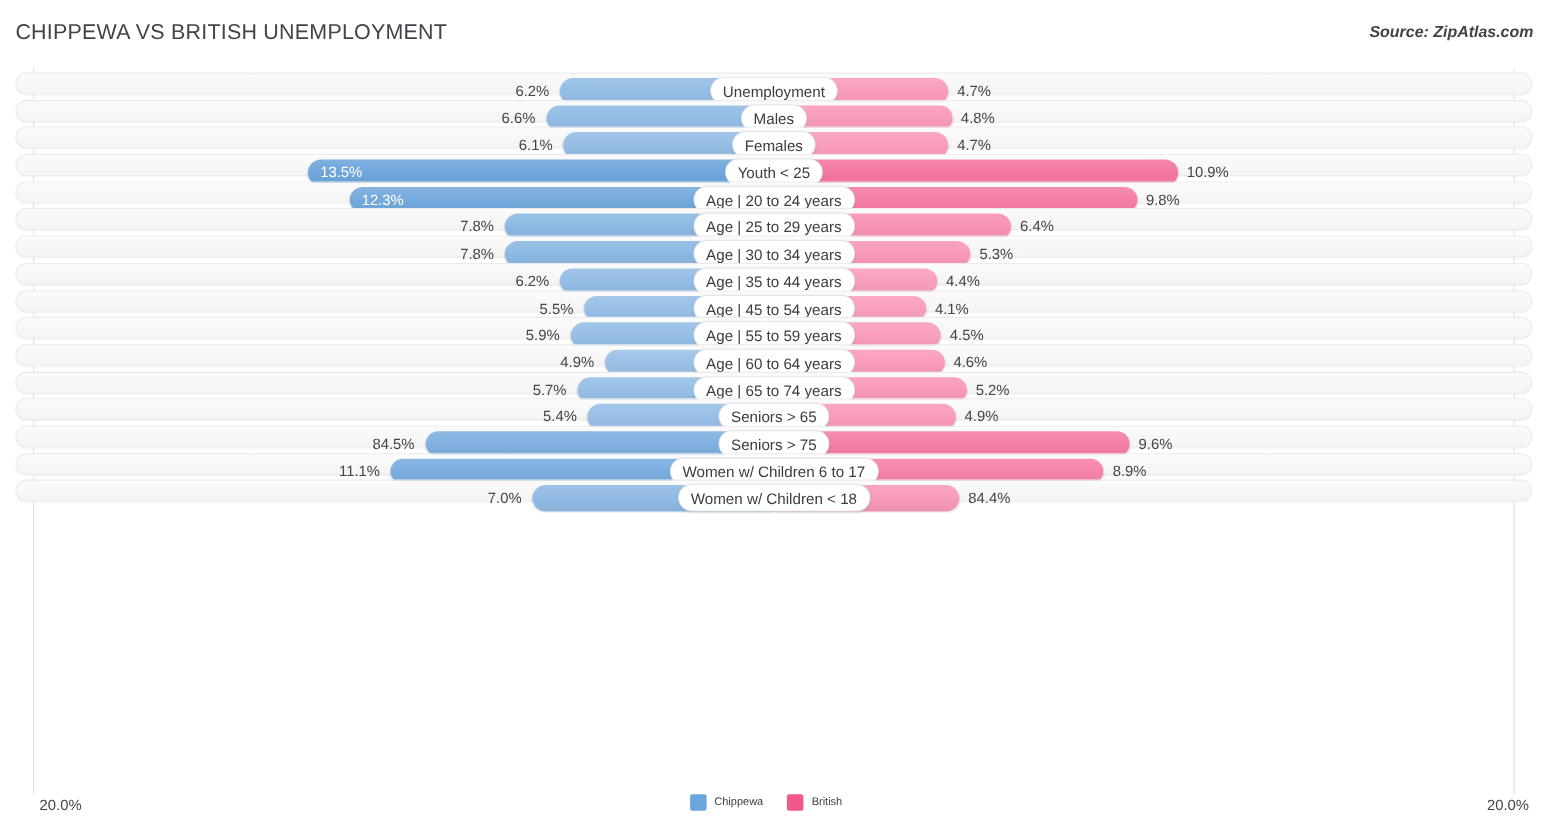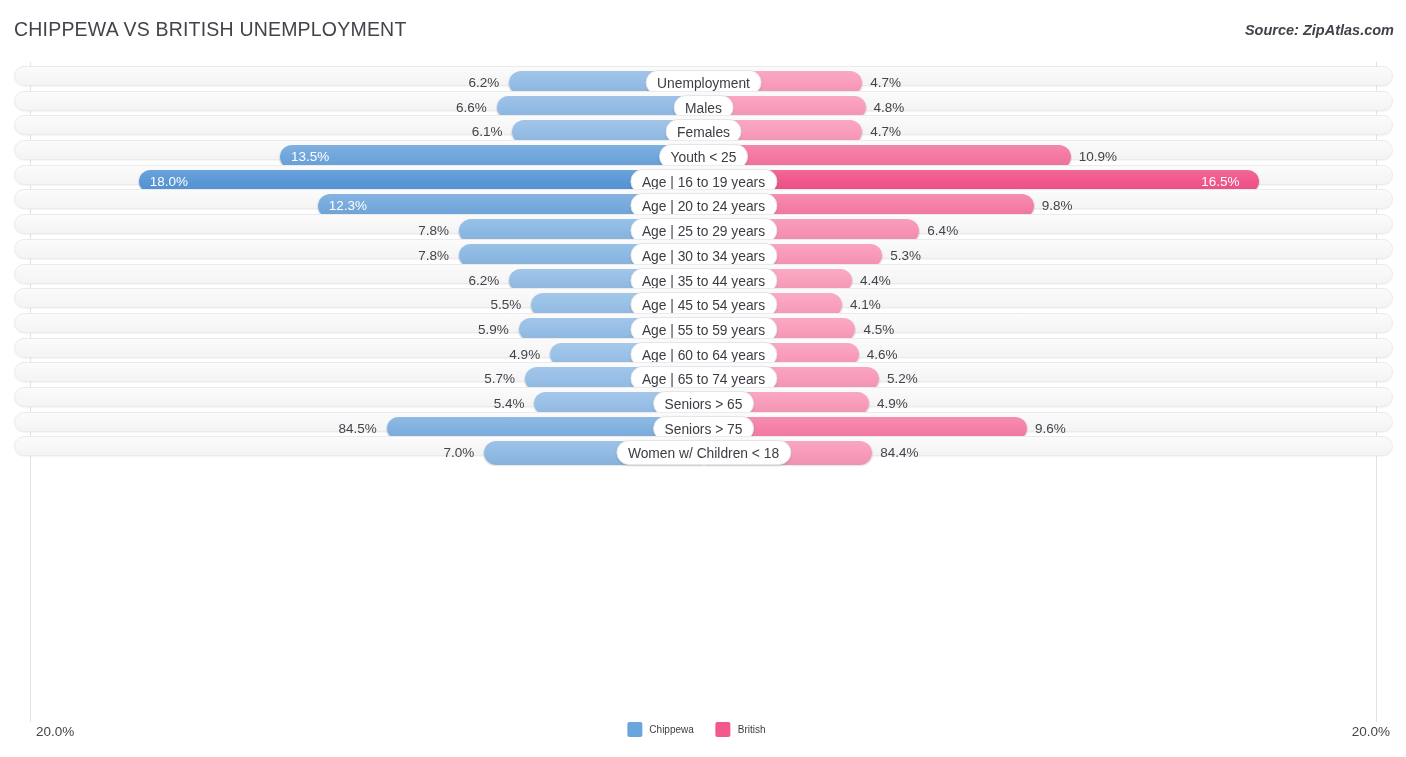--- a/index.html
+++ b/index.html
@@ -150,31 +150,20 @@
               <div class="bar right" style="left: 689px; width: 366.785px; background: linear-gradient(rgb(245, 134, 172), rgb(244, 118, 161) 55%, rgb(232, 112, 153));"></div>
               <div class="val inside" style="left: 276.1px;">13.5%</div>
               <div class="val" style="left: 1063.79px;">10.9%</div>
               <div class="catlabel">Youth &lt; 25</div>
             </div>
           </div>
         </div>
         <div class="row">
           <div class="track">
             <div class="barwrap">
-              <div class="bar left" style="left: 123.8px; width: 565.2px; background: linear-gradient(rgb(107, 163, 219), rgb(87, 150, 214) 55%, rgb(83, 143, 203));"></div>
-              <div class="bar right" style="left: 689px; width: 555.225px; background: linear-gradient(rgb(242, 105, 152), rgb(240, 84, 138) 55%, rgb(228, 80, 131));"></div>
-              <div class="val inside" style="left: 134.8px;">18.0%</div>
-              <div class="val inside" style="left: 1186.22px;">16.5%</div>
-              <div class="catlabel">Age | 16 to 19 years</div>
-            </div>
-          </div>
-        </div>
-        <div class="row">
-          <div class="track">
-            <div class="barwrap">
               <div class="bar left" style="left: 302.78px; width: 386.22px; background: linear-gradient(rgb(133, 179, 225), rgb(116, 169, 221) 55%, rgb(110, 161, 210));"></div>
               <div class="bar right" style="left: 689px; width: 329.77px; background: linear-gradient(rgb(246, 141, 176), rgb(245, 125, 165) 55%, rgb(233, 119, 157));"></div>
               <div class="val inside" style="left: 313.78px;">12.3%</div>
               <div class="val" style="left: 1026.77px; text-align: center;">9.8%</div>
               <div class="catlabel">Age | 20 to 24 years</div>
             </div>
           </div>
         </div>
         <div class="row">
           <div class="track">
@@ -265,20 +254,31 @@
           </div>
         </div>
         <div class="row">
           <div class="track">
             <div class="barwrap">
               <div class="bar left" style="left: 371.86px; width: 317.14px; background: linear-gradient(rgb(143, 185, 228), rgb(128, 176, 224) 55%, rgb(122, 167, 213));"></div>
               <div class="bar right" style="left: 689px; width: 323.04px; background: linear-gradient(rgb(246, 141, 177), rgb(245, 126, 166) 55%, rgb(233, 120, 158));"></div>
               <div class="val" style="right: 1015.14px;">84.5%</div>
               <div class="val" style="left: 1020.04px;">9.6%</div>
               <div class="catlabel">Seniors &gt; 75</div>
+            </div>
+          </div>
+        </div>
+        <div class="row">
+          <div class="track">
+            <div class="barwrap">
+              <div class="bar left" style="left: 340.46px; width: 348.54px; background: linear-gradient(rgb(138, 183, 227), rgb(122, 173, 223) 55%, rgb(116, 164, 212));"></div>
+              <div class="bar right" style="left: 689px; width: 299.485px; background: linear-gradient(rgb(247, 145, 179), rgb(246, 130, 169) 55%, rgb(234, 124, 161));"></div>
+              <div class="val" style="right: 1046.54px;">11.1%</div>
+              <div class="val" style="left: 996.485px;">8.9%</div>
+              <div class="catlabel">Women w/ Children 6 to 17</div>
             </div>
           </div>
         </div>
         <div class="row">
           <div class="track">
             <div class="barwrap">
               <div class="bar left" style="left: 469.2px; width: 219.8px; background: linear-gradient(rgb(157, 194, 231), rgb(144, 186, 228) 55%, rgb(137, 177, 217));"></div>
               <div class="bar right" style="left: 689px; width: 168.25px; background: linear-gradient(rgb(249, 166, 193), rgb(248, 154, 185) 55%, rgb(236, 146, 176));"></div>
               <div class="val" style="right: 917.8px;">7.0%</div>
               <div class="val" style="left: 865.25px;">84.4%</div>

